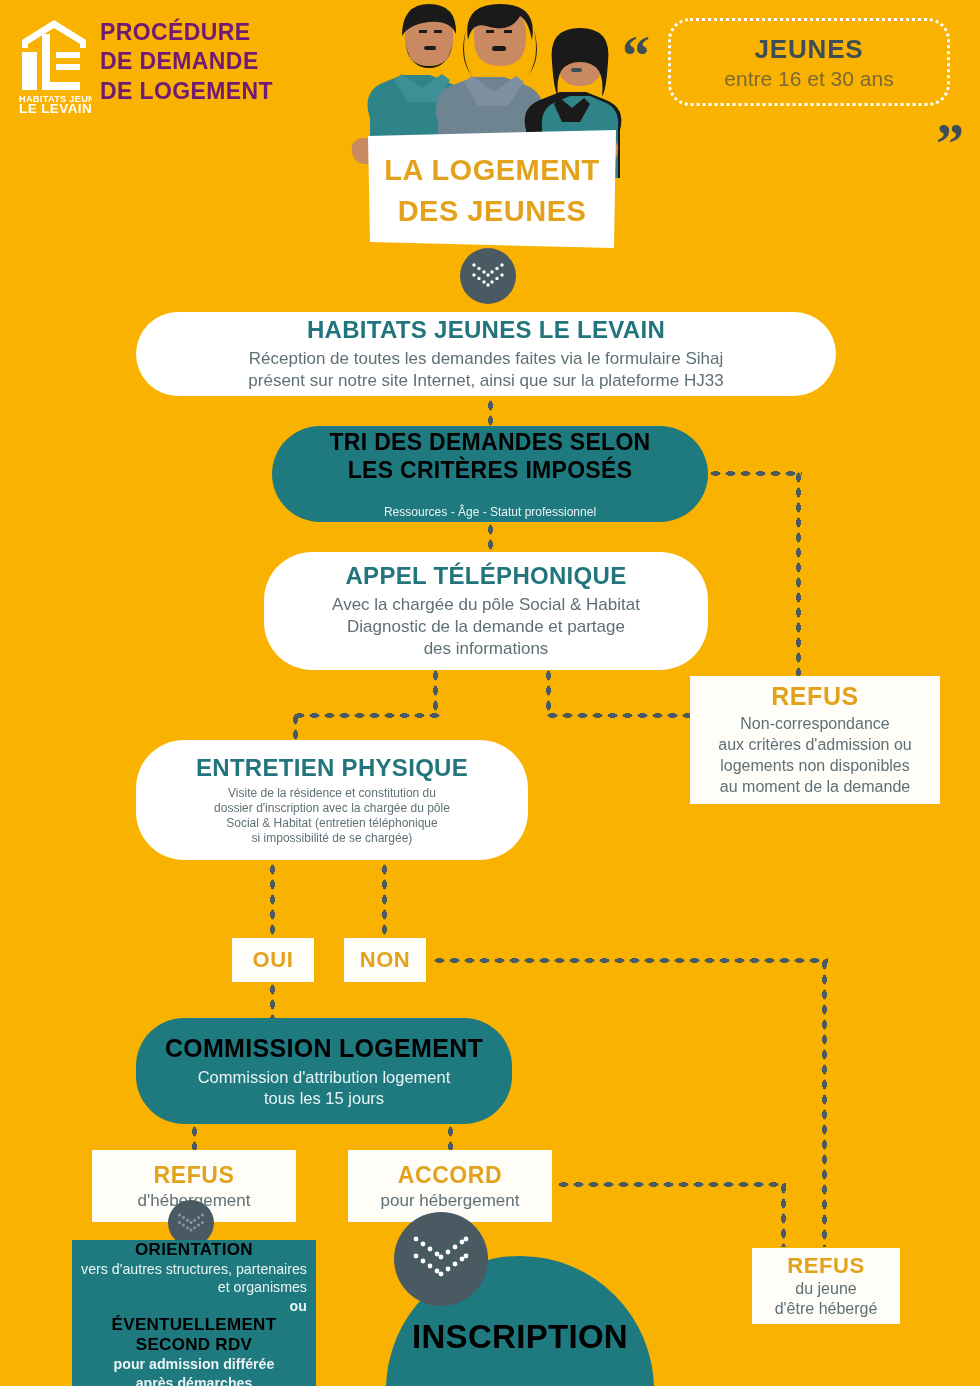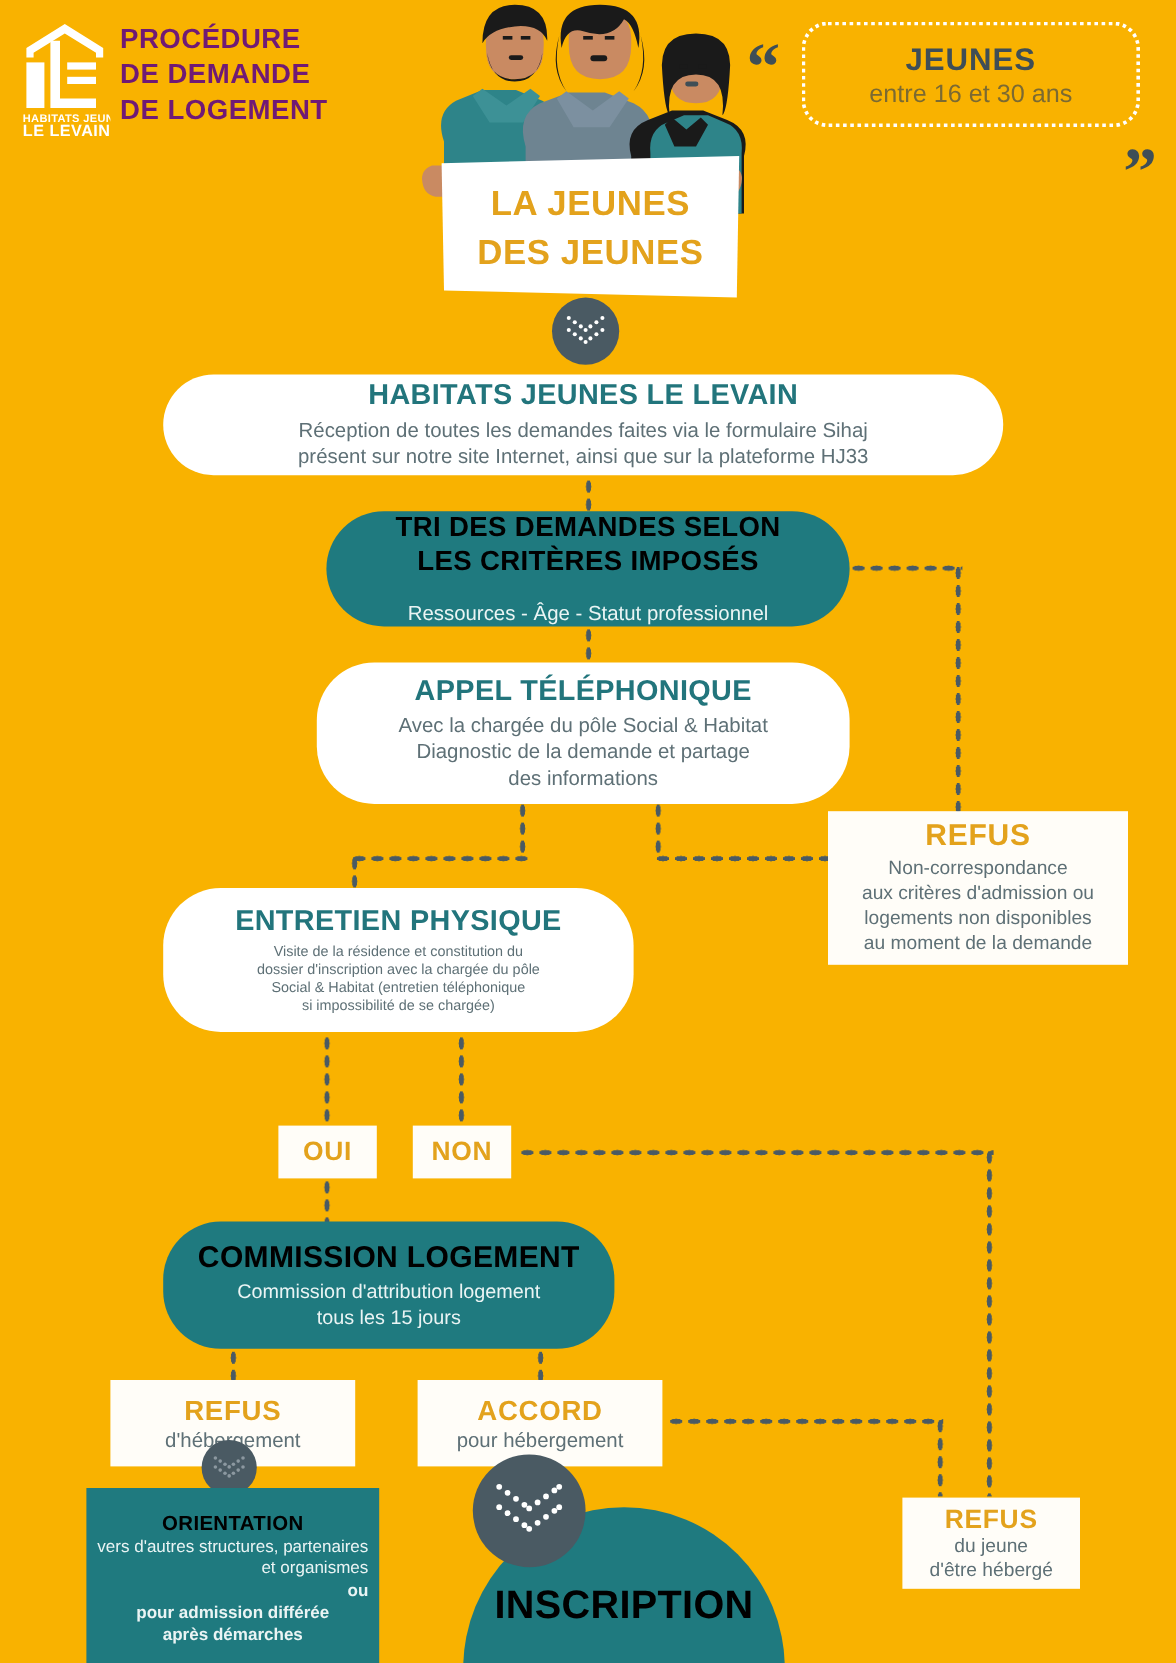--- a/index.html
+++ b/index.html
@@ -157,21 +157,21 @@
       <path d="M40 138 q-10 4 -8 14 q2 12 14 12 l16 0 0 -26 Z" fill="#C98A62"></path>
       <path d="M290 138 q10 4 8 14 q-2 12 -14 12 l-16 0 0 -26 Z" fill="#C98A62"></path>
     </svg>
   </div>
 
   <div class="abs" id="banner-sign">
     <svg viewBox="0 0 252 128" width="252" height="128" aria-hidden="true" style="position:absolute;left:0;top:0;">
       <path d="M2 8 L250 2 L248 120 L4 114 Z" fill="#FFFFFF"></path>
     </svg>
     <div class="sign-text">
-      <div>LA JEUNES</div>
+      <div>LA LOGEMENT</div>
       <div>DES JEUNES</div>
     </div>
   </div>
 
   <div class="abs chev-circle" style="left:460px;top:248px;width:56px;height:56px;">
     <svg width="34" height="30" viewBox="0 0 34 30" aria-hidden="true">
       <g fill="#FFFFFF">
         <circle cx="3" cy="4" r="1.7"></circle>
           <circle cx="8" cy="7.5" r="1.7"></circle>
           <circle cx="13" cy="11" r="1.7"></circle>
@@ -198,21 +198,21 @@
     </div>
   </div>
 
   <div class="abs dot-v" style="left:487px;top:398px;height:28px;"></div>
 
   <div class="abs pill-teal" id="node-tri" style="left:272px;top:426px;width:436px;height:96px;">
     <div class="h-white" style="font-size:23px;line-height:1.18;">
       <div>TRI DES DEMANDES SELON</div>
       <div>LES CRITÈRES IMPOSÉS</div>
     </div>
-    <div class="sub-white" style="font-size:17px;margin-top:21px;">Ressources - Âge - Statut professionnel</div>
+    <div class="sub-white" style="font-size:12px;margin-top:21px;">Ressources - Âge - Statut professionnel</div>
   </div>
 
   <div class="abs dot-h" style="left:708px;top:470px;width:94px;"></div>
   <div class="abs dot-v" style="left:795px;top:470px;height:212px;"></div>
 
   <div class="abs dot-v" style="left:487px;top:522px;height:32px;"></div>
 
   <div class="abs pill-white" id="node-appel" style="left:264px;top:552px;width:444px;height:118px;">
     <div class="h-teal" style="font-size:24px;">APPEL TÉLÉPHONIQUE</div>
     <div class="sub-grey" style="font-size:17px;line-height:1.28;margin-top:4px;">
@@ -307,20 +307,24 @@
       </g>
     </svg>
   </div>
 
   <div class="abs box-teal" id="node-orientation" style="left:72px;top:1240px;width:244px;height:146px;padding-top:6px;box-sizing:border-box;">
     <div class="h-white" style="font-size:17px;">ORIENTATION</div>
     <div class="sub-white" style="font-size:14.2px;line-height:1.3;text-align:right;">
       <div>vers d'autres structures, partenaires</div>
       <div>et organismes</div>
       <div style="font-weight:700;">ou</div>
+    </div>
+    <div class="h-white" style="font-size:17px;line-height:1.18;">
+      <div>ÉVENTUELLEMENT</div>
+      <div>SECOND RDV</div>
     </div>
     <div class="sub-white" style="font-size:14.2px;line-height:1.3;font-weight:700;">
       <div>pour admission différée</div>
       <div>après démarches</div>
     </div>
   </div>
 
   <div class="abs" id="node-inscription" style="left:386px;top:1256px;width:268px;height:268px;border-radius:50%;background:#1F7A7F;">
     <div class="h-white" style="position:absolute;left:0;top:62px;width:100%;text-align:center;font-size:33px;">INSCRIPTION</div>
   </div>

